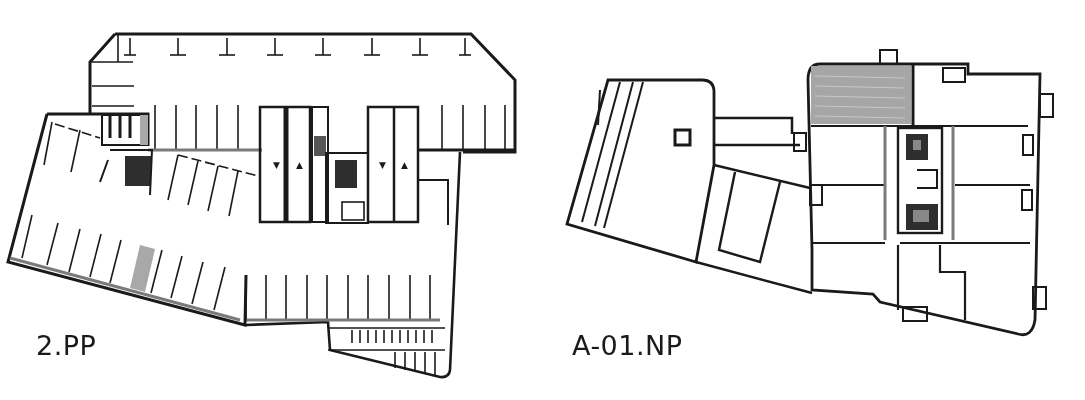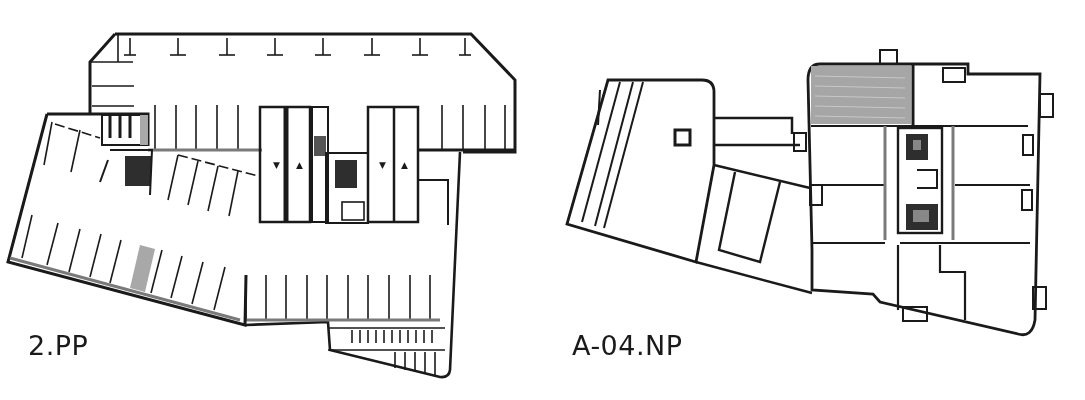--- a/index.html
+++ b/index.html
@@ -1,19 +1,19 @@
 <!DOCTYPE html>
 <html><head>
 <meta charset="utf-8">
 <style>
   html, body { margin: 0; padding: 0; background: #ffffff; }
   body { width: 1085px; height: 400px; position: relative; overflow: hidden; font-family: "DejaVu Sans", sans-serif; }
   #plans { position: absolute; left: 0; top: 0; width: 1085px; height: 400px; }
   .plan-label { position: absolute; font-family: "DejaVu Sans", sans-serif; font-size: 27px; color: #1a1a1a; letter-spacing: 0.5px; }
-  #label-left { left: 28px; top: 330px; }
+  #label-left { left: 36px; top: 330px; }
   #label-right { left: 572px; top: 330px; }
 </style>
 </head>
 <body>
 
 <svg id="plans" viewBox="0 0 1085 400" xmlns="http://www.w3.org/2000/svg">
   <g fill="none" stroke="#1a1a1a" stroke-width="2.2" stroke-linejoin="miter">
 
     <g>
 
@@ -208,13 +208,13 @@
         <rect x="913" y="210" width="16" height="12" fill="#888" stroke="none"></rect>
         <path d="M917 170 L937 170 L937 188 L917 188" stroke-width="2"></path>
       </g>
       <rect x="1023" y="135" width="10" height="20" stroke-width="2"></rect>
       <rect x="1022" y="190" width="10" height="20" stroke-width="2"></rect>
     </g>
   </g>
 </svg>
 
 <div class="plan-label" id="label-left">2.PP</div>
-<div class="plan-label" id="label-right">A-04.NP</div>
+<div class="plan-label" id="label-right">A-01.NP</div>
 
 </body></html>

